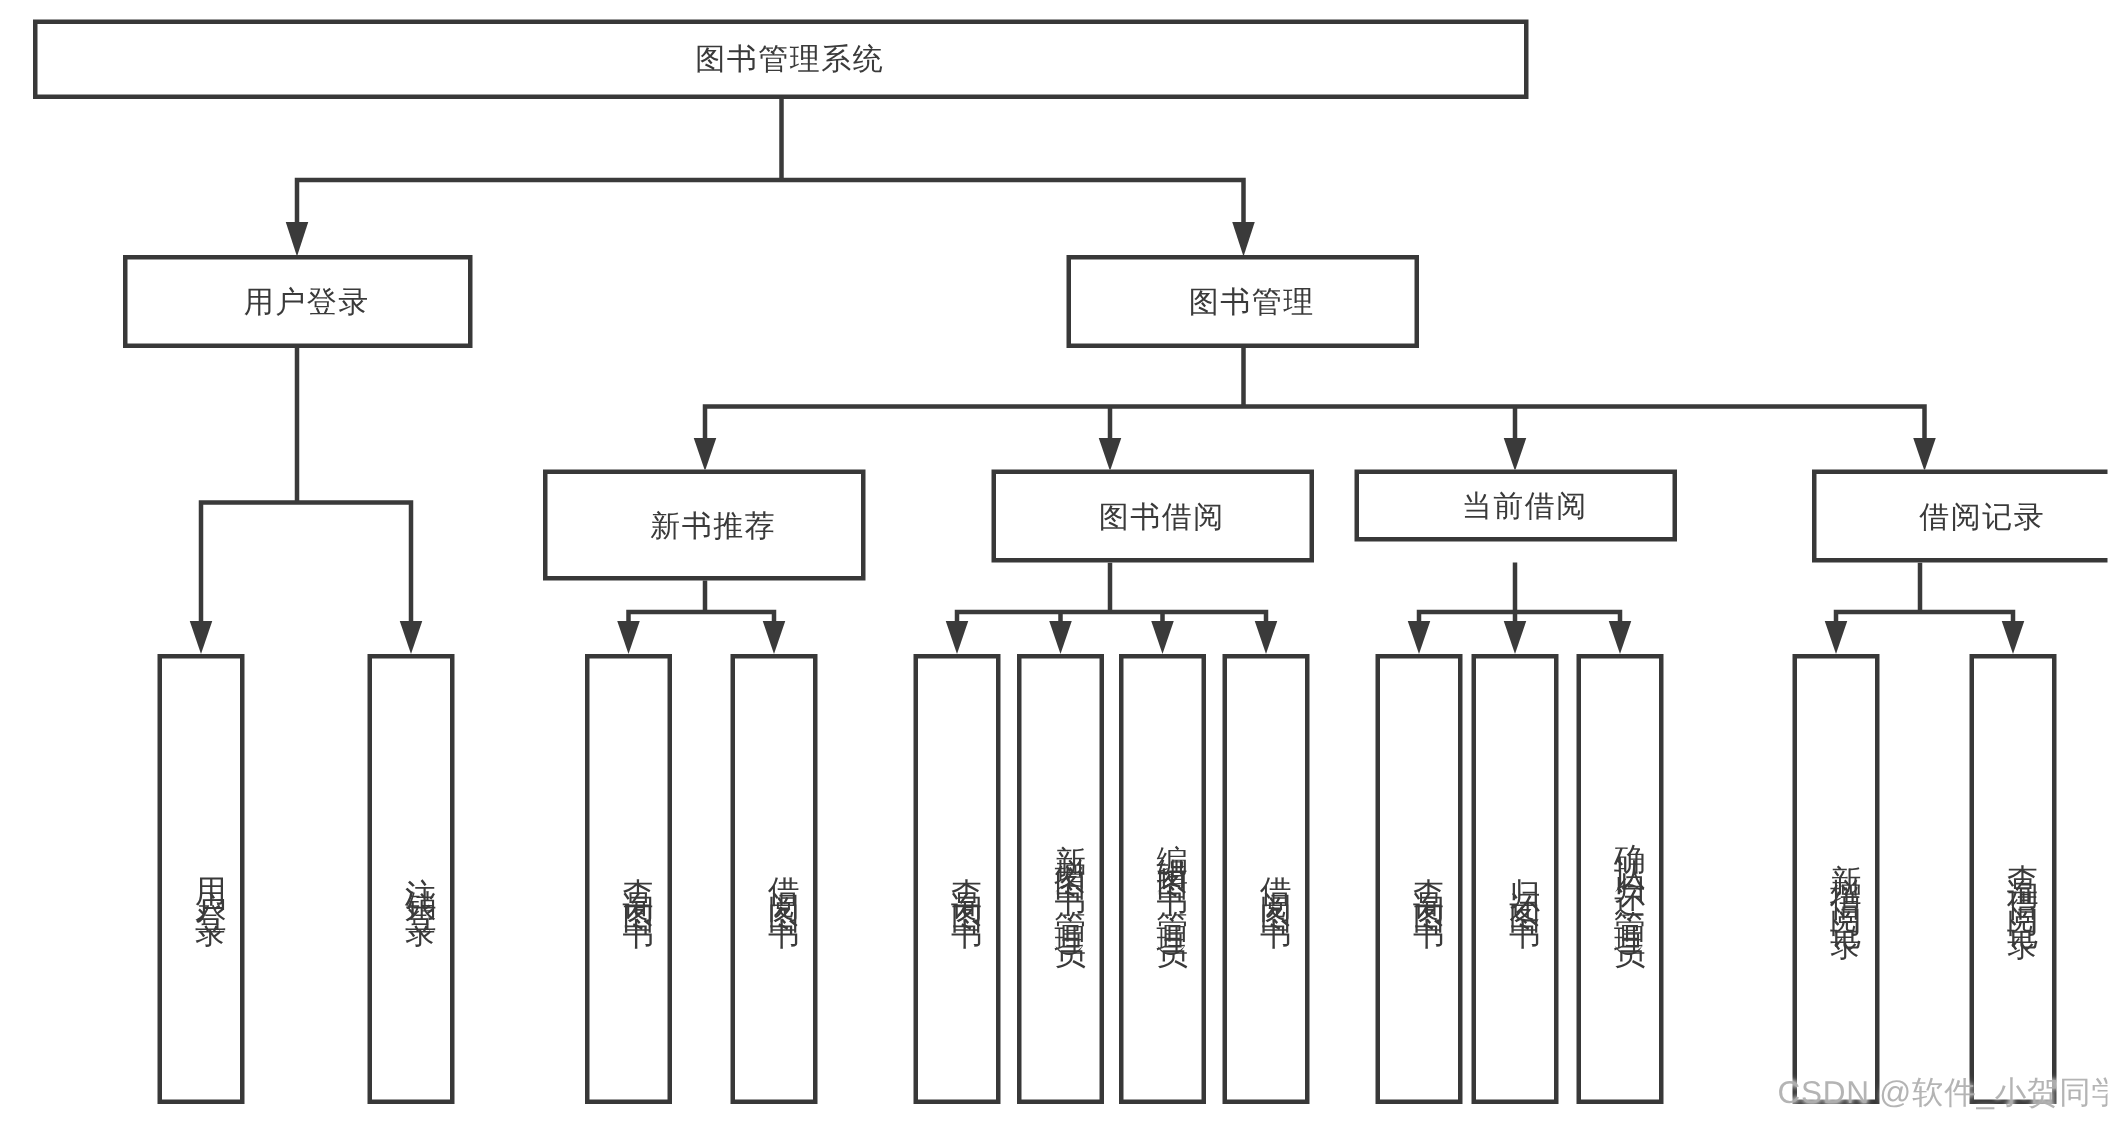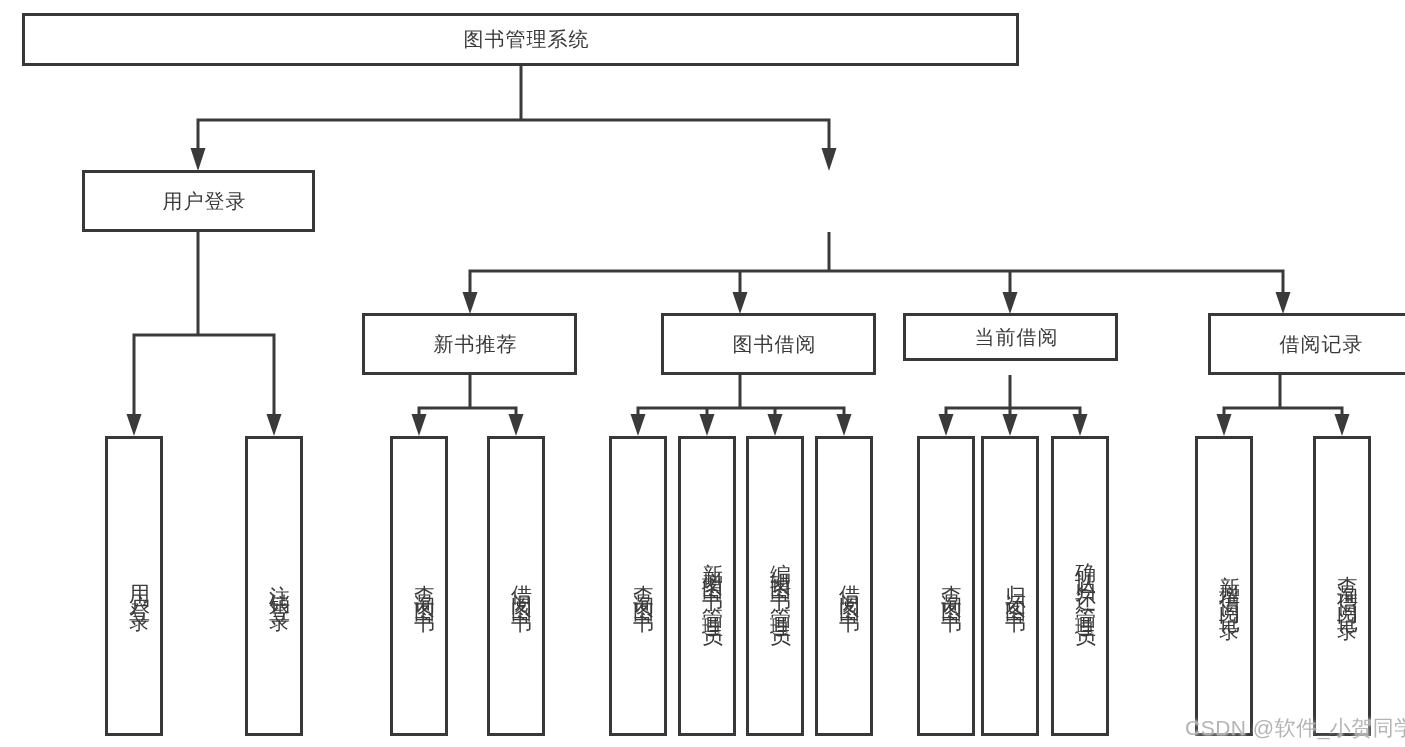--- a/index.html
+++ b/index.html
@@ -111,22 +111,25 @@
     </g>
   </svg>
 
   <div class="box" style="left:22px; top:13px; width:997px; height:53px;">
     <span class="lbl">图书管理系统</span>
   </div>
 
   <div class="box" style="left:82px; top:170px; width:233px; height:62px;">
     <span class="lbl">用户登录</span>
   </div>
+  <div class="box" style="left:711px; top:170px; width:235px; height:62px;">
+    <span class="lbl">图书管理</span>
+  </div>
 
-  <div class="box" style="left:362px; top:313px; width:215px; height:62px;">
+  <div class="box" style="left:362px; top:313px; width:215px; height:74px;">
     <span class="lbl">新书推荐</span>
   </div>
   <div class="box" style="left:633px; top:313px; width:215px; height:62px;margin-left:28px;">
     <span class="lbl">图书借阅</span>
   </div>
   <div class="box" style="left:903px; top:313px; width:215px; height:48px;">
     <span class="lbl">当前借阅</span>
   </div>
   <div class="box" style="left:1173px; top:313px; width:215px; height:62px;margin-left:35px;">
     <span class="lbl">借阅记录</span>

